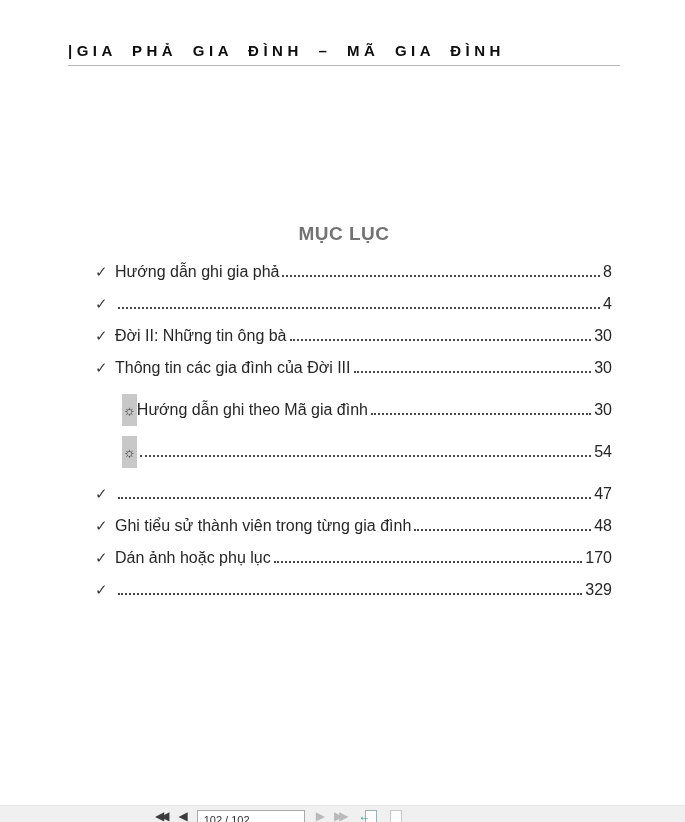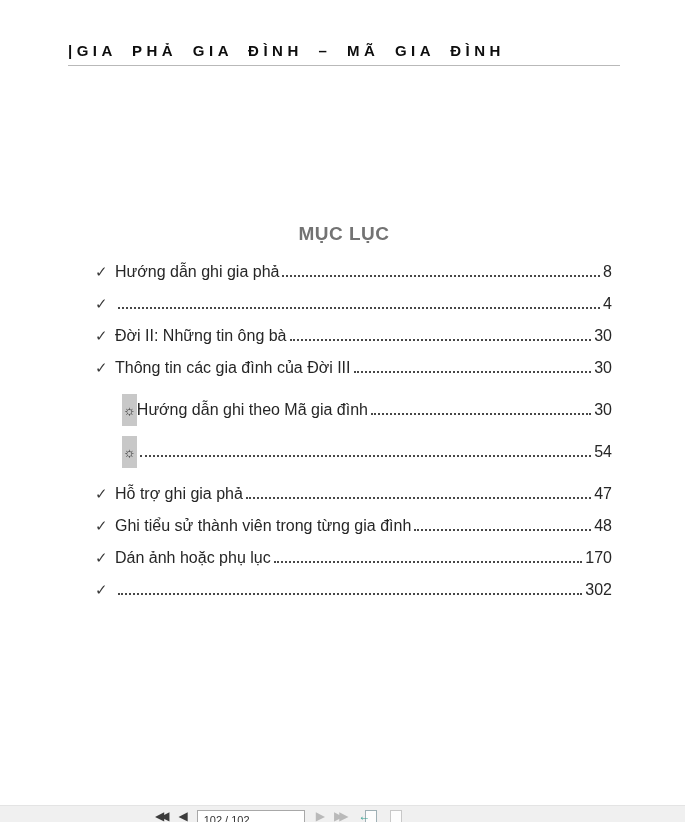--- a/index.html
+++ b/index.html
@@ -124,40 +124,39 @@
       <span class="dots"></span>
       <span class="page-num">30</span>
     </div>
     <div class="toc-row sub">
       <span class="marker-gear">☼</span>
       <span class="dots"></span>
       <span class="page-num">54</span>
     </div>
     <div class="toc-row">
       <span class="marker-check">✓</span>
-      <span class="toc-label">Hỗ trợ ghi gia phả</span>
       <span class="dots"></span>
       <span class="page-num">47</span>
     </div>
     <div class="toc-row">
       <span class="marker-check">✓</span>
       <span class="toc-label">Ghi tiểu sử thành viên trong từng gia đình</span>
       <span class="dots"></span>
       <span class="page-num">48</span>
     </div>
     <div class="toc-row">
       <span class="marker-check">✓</span>
       <span class="toc-label">Dán ảnh hoặc phụ lục</span>
       <span class="dots"></span>
       <span class="page-num">170</span>
     </div>
     <div class="toc-row">
       <span class="marker-check">✓</span>
       <span class="dots"></span>
-      <span class="page-num">302</span>
+      <span class="page-num">329</span>
     </div>
   </div>
 
 <div class="toolbar">
   <div class="toolbar-inner">
     <span class="nav-btn double">◀◀</span>
     <span class="nav-btn">◀</span>
     <span class="page-box">102 / 102</span>
     <span class="nav-btn disabled">▶</span>
     <span class="nav-btn double disabled">▶▶</span>

